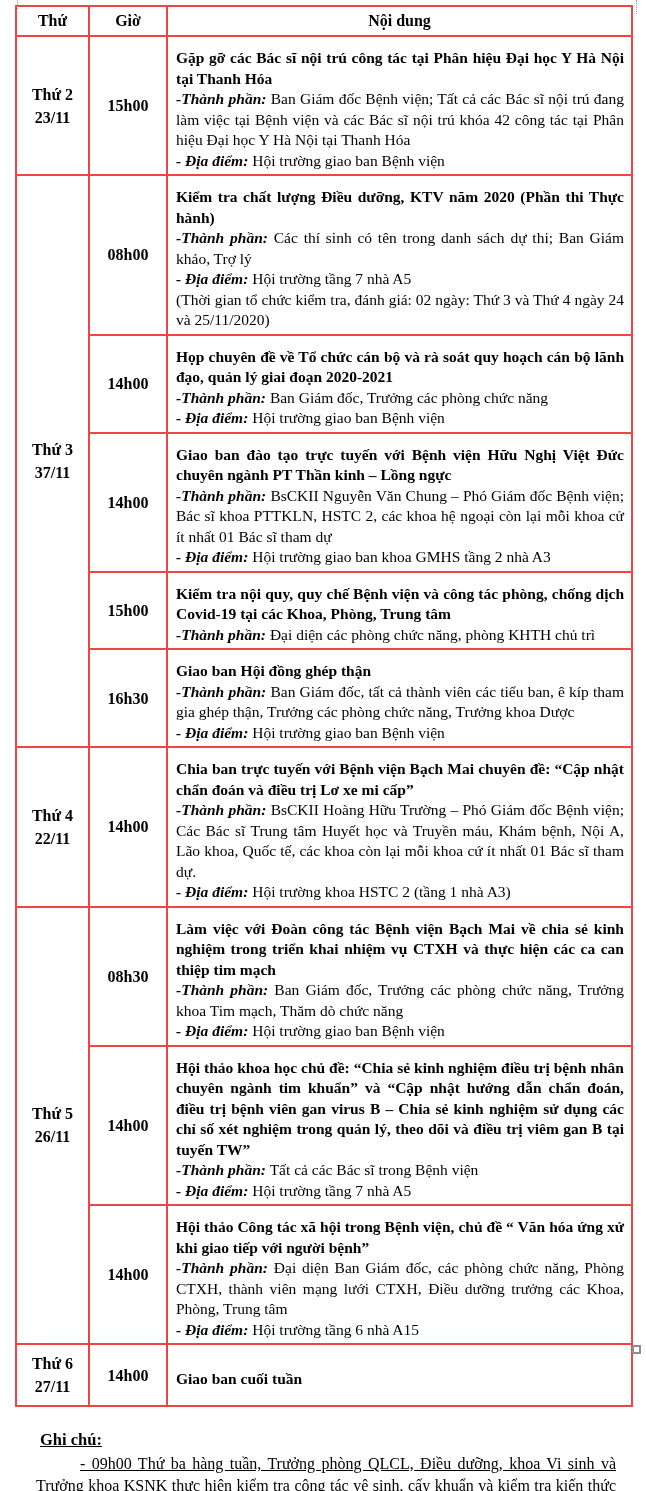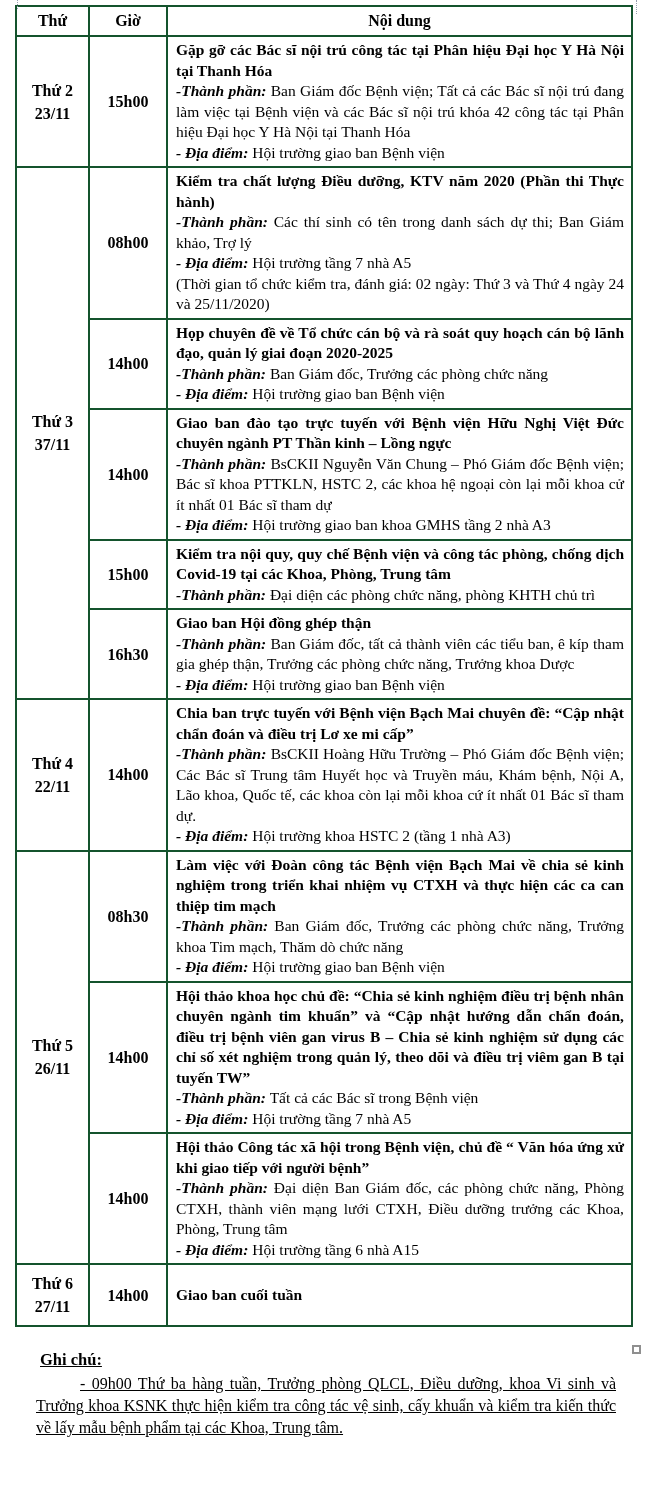--- a/index.html
+++ b/index.html
@@ -16,33 +16,33 @@
   .mark { position: absolute; top: 0; width: 0; border-left: 1px dotted #98a0b0; }
   .mark.left  { left: 17px;  height: 9px; }
   .mark.right { left: 636px; height: 14px; }
 
   table.schedule {
     border-collapse: collapse;
     table-layout: fixed;
     width: 616px;
     margin: 5px 0 0 15px;
   }
-  .schedule th, .schedule td { border: 2px solid #14532d; }
+  .schedule th, .schedule td { border: 2px solid #ef4444; }
   .schedule th {
     font-size: 16px; font-weight: bold; text-align: center;
     padding: 4px 2px; line-height: 20px;
   }
   td.day-cell, td.time-cell {
     text-align: center; vertical-align: middle;
     font-weight: bold; font-size: 16px; line-height: 23px;
     padding: 2px;
   }
   td.content-cell {
     vertical-align: middle;
-    padding: 3px 7px 3px 8px;
+    padding: 11px 7px 3px 8px;
     font-size: 15.5px; line-height: 20.5px;
     text-align: justify;
   }
   .block { margin: 0; }
   .block.title { font-weight: bold; }
   .block .lab { font-weight: bold; font-style: italic; }
   tbody tr.last-row td { height: 62px; }
 
   .notes { margin: 22px 30px 0 36px; font-size: 16px; line-height: 22px; text-decoration: underline; }
   .notes-heading { font-weight: bold; font-size: 16.5px; margin: 0 0 2px 4px; }
@@ -96,21 +96,21 @@
           <td class="content-cell">
             <div class="block title">Kiểm tra chất lượng Điều dưỡng, KTV năm 2020 (Phần thi Thực hành)</div>
             <div class="block labeled"><span class="lab">-Thành phần:</span> Các thí sinh có tên trong danh sách dự thi; Ban Giám khảo, Trợ lý</div>
             <div class="block labeled"><span class="lab">- Địa điểm:</span> Hội trường tầng 7 nhà A5</div>
             <div class="block plain">(Thời gian tổ chức kiểm tra, đánh giá: 02 ngày: Thứ 3 và Thứ 4 ngày 24 và 25/11/2020)</div>
           </td>
         </tr>
         <tr>
           <td class="time-cell">14h00</td>
           <td class="content-cell">
-            <div class="block title">Họp chuyên đề về Tổ chức cán bộ và rà soát quy hoạch cán bộ lãnh đạo, quản lý giai đoạn 2020-2025</div>
+            <div class="block title">Họp chuyên đề về Tổ chức cán bộ và rà soát quy hoạch cán bộ lãnh đạo, quản lý giai đoạn 2020-2021</div>
             <div class="block labeled"><span class="lab">-Thành phần:</span> Ban Giám đốc, Trưởng các phòng chức năng</div>
             <div class="block labeled"><span class="lab">- Địa điểm:</span> Hội trường giao ban Bệnh viện</div>
           </td>
         </tr>
         <tr>
           <td class="time-cell">14h00</td>
           <td class="content-cell">
             <div class="block title">Giao ban đào tạo trực tuyến với Bệnh viện Hữu Nghị Việt Đức chuyên ngành PT Thần kinh – Lồng ngực</div>
             <div class="block labeled"><span class="lab">-Thành phần:</span> BsCKII Nguyễn Văn Chung – Phó Giám đốc Bệnh viện; Bác sĩ khoa PTTKLN, HSTC 2, các khoa hệ ngoại còn lại mỗi khoa cử ít nhất 01 Bác sĩ tham dự</div>
             <div class="block labeled"><span class="lab">- Địa điểm:</span> Hội trường giao ban khoa GMHS tầng 2 nhà A3</div>

